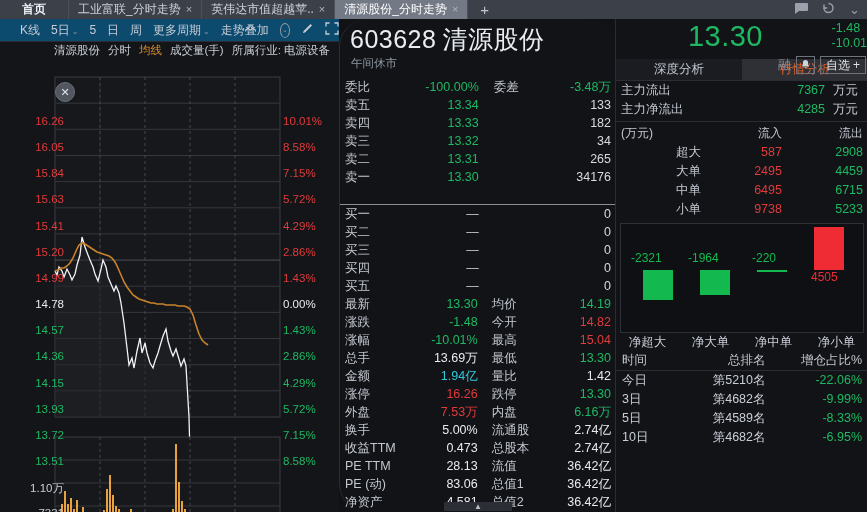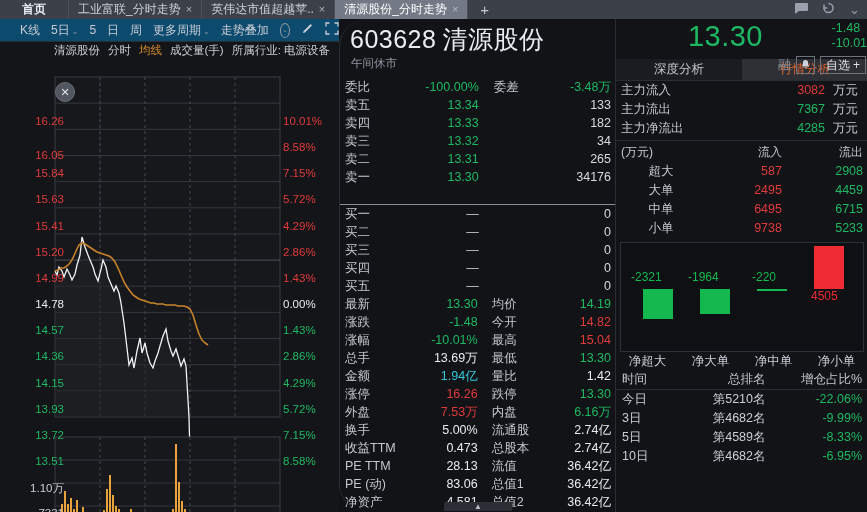--- a/index.html
+++ b/index.html
@@ -116,21 +116,21 @@
 
   table.f{width:100%;border-collapse:collapse;font-size:12.5px;}
   table.f td{padding:1px 5px;height:17px;line-height:17px;white-space:nowrap;}
   table.f td.fl{color:#c3c8d0;}
   table.f td.fv{text-align:right;}
   table.f td.unit{color:#c3c8d0;padding-left:3px;width:30px;text-align:left;}
   table.io{width:100%;border-collapse:collapse;font-size:12.5px;}
   table.io td,table.io th{padding:1px 5px;height:17px;line-height:17px;white-space:nowrap;font-weight:normal;}
   table.io th{color:#c3c8d0;text-align:right;font-size:12px;}
   table.io th.first{text-align:left;}
-  table.io td.k{color:#c3c8d0;text-align:center;}
+  table.io td.k{color:#c3c8d0;text-align:right;}
   table.io td.v{text-align:right;}
 
   .netbox{margin:4px 4px 0;height:108px;border:1px solid #2d3036;position:relative;background:#0f1013;}
   .netlbls{display:flex;height:18px;align-items:center;}
   .netlbls div{flex:1;text-align:center;font-size:12.5px;color:#c9ced6;}
 
   table.rk{width:100%;border-collapse:collapse;font-size:12.5px;}
   table.rk td,table.rk th{padding:1px 6px;height:17px;line-height:17px;white-space:nowrap;font-weight:normal;}
   table.rk th{color:#c3c8d0;}
   table.rk th.c1,table.rk td.c1{text-align:left;width:58px;}
@@ -307,21 +307,21 @@
           <rect x="193" y="463" width="2" height="9"></rect>
           <rect x="196" y="465" width="2" height="7"></rect>
           <rect x="199" y="466" width="2" height="6"></rect>
           <rect x="202" y="467" width="2" height="5"></rect>
           <rect x="205" y="468" width="2" height="4"></rect>
           <rect x="208" y="469" width="2" height="3"></rect>
         </g>
       </svg>
 
       <div class="axlabel ax-left up" style="top:58px;">16.26</div>
-      <div class="axlabel ax-left up" style="top:84px;margin-top:8px;">16.05</div>
+      <div class="axlabel ax-left up" style="top:84px;">16.05</div>
       <div class="axlabel ax-left up" style="top:110px;">15.84</div>
       <div class="axlabel ax-left up" style="top:136px;">15.63</div>
       <div class="axlabel ax-left up" style="top:163px;">15.41</div>
       <div class="axlabel ax-left up" style="top:189px;">15.20</div>
       <div class="axlabel ax-left up" style="top:215px;">14.99</div>
       <div class="axlabel ax-left flat" style="top:241px;">14.78</div>
       <div class="axlabel ax-left dn" style="top:267px;">14.57</div>
       <div class="axlabel ax-left dn" style="top:293px;">14.36</div>
       <div class="axlabel ax-left dn" style="top:320px;">14.15</div>
       <div class="axlabel ax-left dn" style="top:346px;">13.93</div>
@@ -527,25 +527,20 @@
       </div>
     </div>
 
     <div class="rtabs">
       <div class="rtab">深度分析</div>
       <div class="rtab active">行情分析</div>
     </div>
 
     <table class="f">
       <tbody>
-          <tr>
-        <td class="fl">主力流入</td>
-        <td class="fv up">3082</td>
-        <td class="unit">万元</td>
-      </tr>
       <tr>
         <td class="fl">主力流出</td>
         <td class="fv dn">7367</td>
         <td class="unit">万元</td>
       </tr>
       <tr>
         <td class="fl">主力净流出</td>
         <td class="fv dn">4285</td>
         <td class="unit">万元</td>
       </tr>

